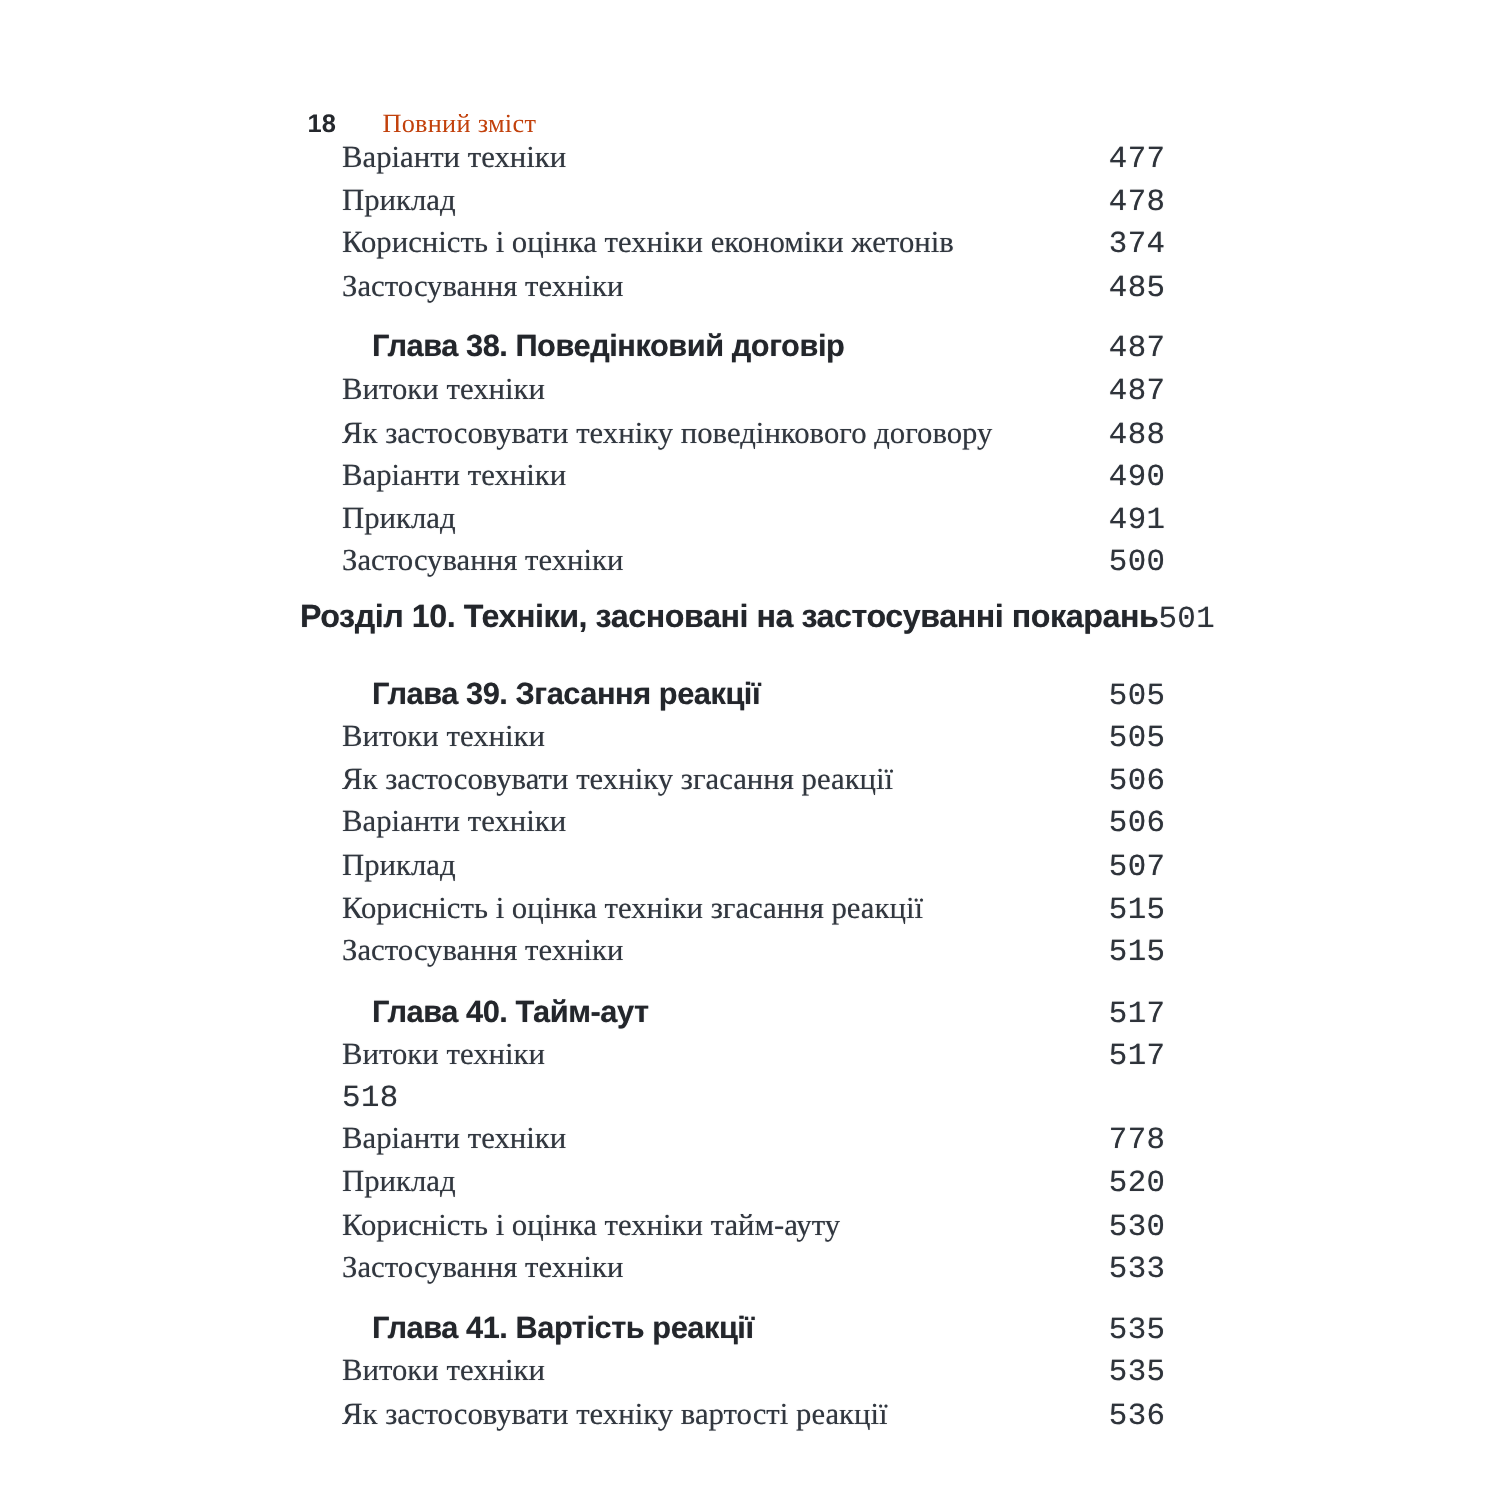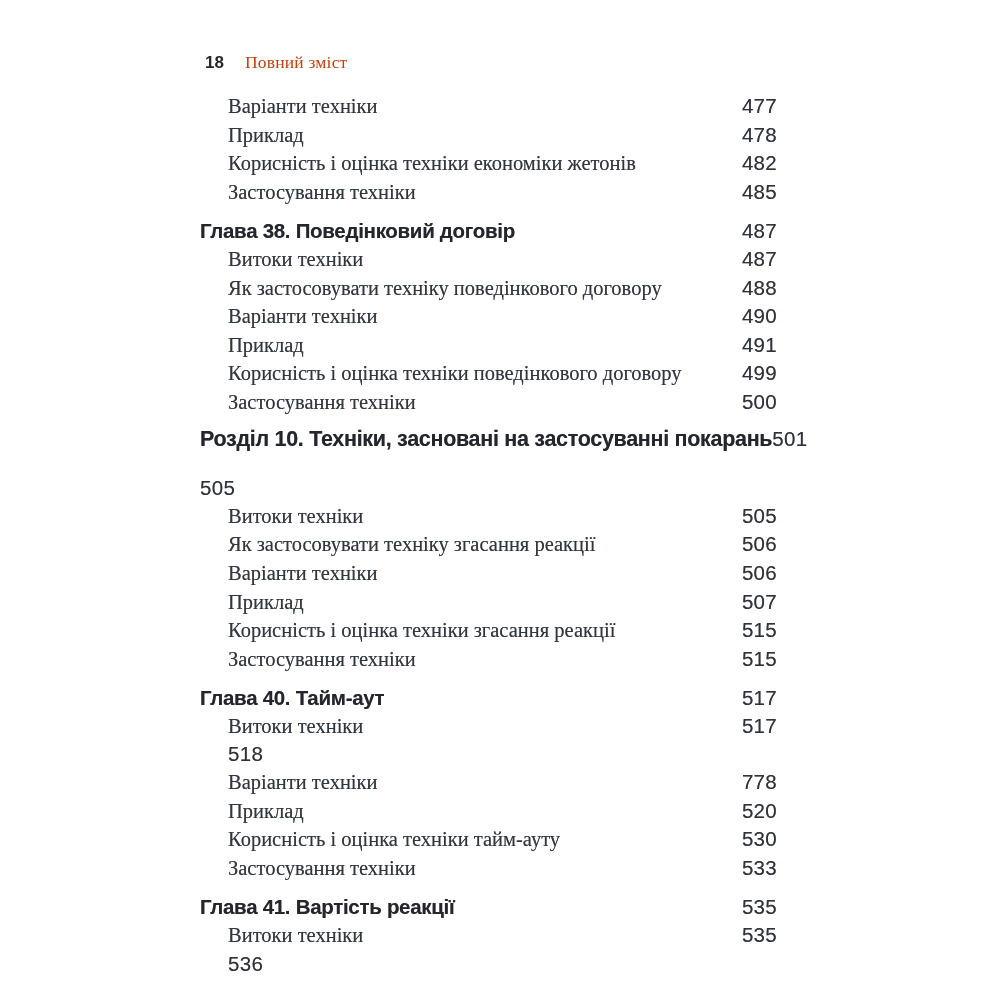--- a/index.html
+++ b/index.html
@@ -12,25 +12,25 @@
     width: 1000px;
     height: 1000px;
     background: #ffffff;
     overflow: hidden;
     font-family: "Liberation Serif", serif;
     color: #30353c;
   }
   
   .page-header {
     position: absolute;
-    top: 52px;
+    top: 72px;
     left: 205px;
     display: flex;
     align-items: baseline;
-    gap: 21px;
+    gap: 31px;
   }
   .folio {
     font-family: "Liberation Sans", sans-serif;
     font-weight: 700;
     font-size: 17px;
     color: #25282d;
   }
   .running-title {
     font-family: "Liberation Serif", serif;
     font-size: 17.5px;
@@ -49,41 +49,42 @@
     justify-content: space-between;
     align-items: baseline;
     line-height: 27.6px;
     white-space: nowrap;
   }
   .row .t {
     text-shadow: 0 0 0.5px rgba(45, 50, 60, 0.55);
     text-align: right;
   }
   .row .p {
-    font-family: Liberation Sans, sans-serif;
+    font-family: Liberation Mono, monospace;
     font-weight: 400;
     font-size: 20.5px;
     letter-spacing: 0.3px;
     color: #2e333a;
     text-shadow: 0 0 0.5px rgba(45, 50, 60, 0.55);
   }
   .lvl-sub {
     padding-left: 28px;
     font-size: 20.5px;
     color: #31373f;
   }
   .lvl-chapter .t, .lvl-part .t {
     font-family: "Liberation Sans", sans-serif;
     font-weight: 700;
     letter-spacing: -0.3px;
     color: #23262b;
   }
   .lvl-chapter {
     font-size: 20.5px;
     margin-top: 11px;
+    margin-left: 48px;
   }
   .lvl-part {
     font-size: 21.5px;
     margin-top: 8px;
     margin-bottom: 21px;
   }
 </style>
 </head>
 <body>
 
@@ -98,21 +99,21 @@
       <div class="row lvl-sub">
         <span class="t">Варіанти техніки</span>
         <span class="p">477</span>
       </div>
       <div class="row lvl-sub">
         <span class="t">Приклад</span>
         <span class="p">478</span>
       </div>
       <div class="row lvl-sub">
         <span class="t">Корисність і оцінка техніки економіки жетонів</span>
-        <span class="p">482</span>
+        <span class="p">374</span>
       </div>
       <div class="row lvl-sub">
         <span class="t">Застосування техніки</span>
         <span class="p">485</span>
       </div>
       <div class="row lvl-chapter">
         <span class="t">Глава 38. Поведінковий договір</span>
         <span class="p">487</span>
       </div>
       <div class="row lvl-sub">
@@ -123,34 +124,31 @@
         <span class="t">Як застосовувати техніку поведінкового договору</span>
         <span class="p">488</span>
       </div>
       <div class="row lvl-sub">
         <span class="t">Варіанти техніки</span>
         <span class="p">490</span>
       </div>
       <div class="row lvl-sub">
         <span class="t">Приклад</span>
         <span class="p">491</span>
-      </div>
-      <div class="row lvl-sub">
-        <span class="t">Корисність і оцінка техніки поведінкового договору</span>
-        <span class="p">499</span>
       </div>
       <div class="row lvl-sub">
         <span class="t">Застосування техніки</span>
         <span class="p">500</span>
       </div>
       <div class="row lvl-part">
         <span class="t">Розділ 10. Техніки, засновані на застосуванні покарань</span>
         <span class="p">501</span>
       </div>
       <div class="row lvl-chapter">
+        <span class="t">Глава 39. Згасання реакції</span>
         <span class="p">505</span>
       </div>
       <div class="row lvl-sub">
         <span class="t">Витоки техніки</span>
         <span class="p">505</span>
       </div>
       <div class="row lvl-sub">
         <span class="t">Як застосовувати техніку згасання реакції</span>
         <span class="p">506</span>
       </div>
@@ -199,17 +197,18 @@
       </div>
       <div class="row lvl-chapter">
         <span class="t">Глава 41. Вартість реакції</span>
         <span class="p">535</span>
       </div>
       <div class="row lvl-sub">
         <span class="t">Витоки техніки</span>
         <span class="p">535</span>
       </div>
       <div class="row lvl-sub">
+        <span class="t">Як застосовувати техніку вартості реакції</span>
         <span class="p">536</span>
       </div>
     </main>
 
 </div>
 
 </body></html>

